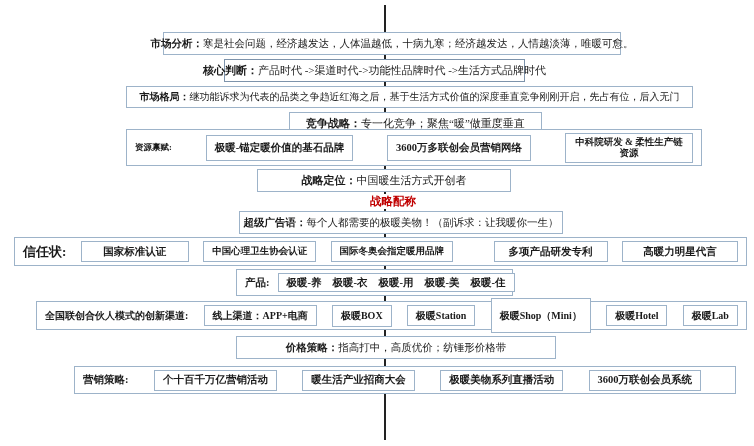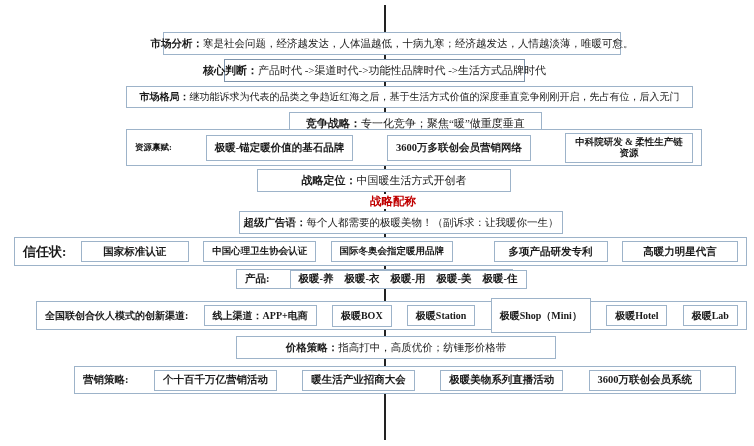--- a/index.html
+++ b/index.html
@@ -79,21 +79,21 @@
 
   <div class="row" style="left:14px;top:237px;width:733px;height:29px;">
     <span class="rlbl f9">信任状:</span>
     <span class="ibox f105" style="height:21px;width:108px;">国家标准认证</span>
     <span class="ibox f95" style="height:21px;">中国心理卫生协会认证</span>
     <span class="ibox f95" style="height:21px;">国际冬奥会指定暖用品牌</span>
     <span class="ibox f105" style="height:21px;width:114px;margin-left:26px;">多项产品研发专利</span>
     <span class="ibox f105" style="height:21px;width:116px;">高暖力明星代言</span>
   </div>
 
-  <div class="row" style="left:236px;top:269px;width:277px;height:20px;justify-content:flex-start;gap:20px;text-align:right;">
+  <div class="row" style="left:236px;top:269px;width:277px;height:27px;justify-content:flex-start;gap:8px;text-align:right;">
     <span class="rlbl f105">产品:</span>
     <span class="ibox f105" style="height:19px;gap:11px;flex:1;">
       <span>极暖-养</span>
       <span>极暖-衣</span>
       <span>极暖-用</span>
       <span>极暖-美</span>
       <span>极暖-住</span>
     </span>
   </div>
 

